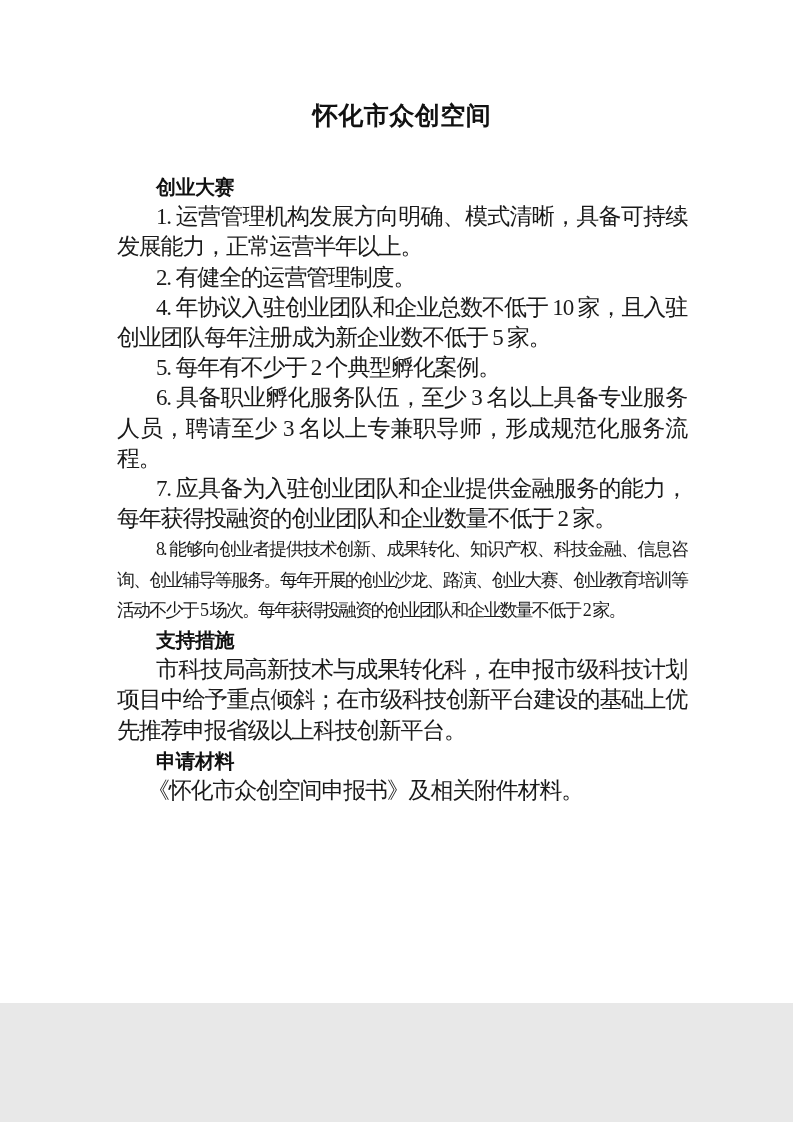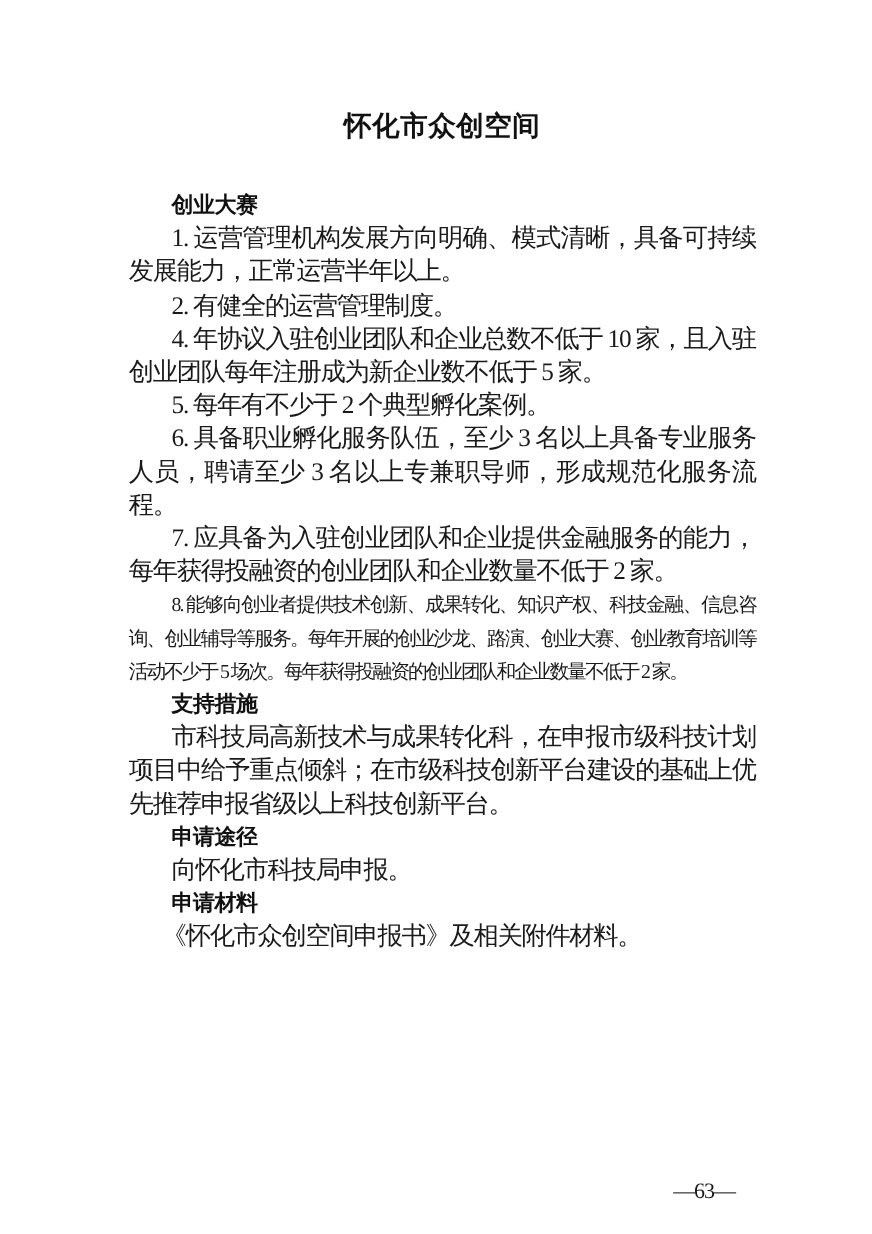--- a/index.html
+++ b/index.html
@@ -3,21 +3,21 @@
 <meta charset="utf-8">
 <style>
   html, body {
     margin: 0;
     padding: 0;
     background: #e8e8e8;
   }
   .page {
     position: relative;
     width: 793px;
-    height: 1122px;
+    height: 1003px;
     margin: 0 auto;
     background: #ffffff;
     color: #1a1a1a;
     overflow: hidden;
   }
   .content {
     position: absolute;
     left: 117px;
     top: 100px;
     width: 570px;
@@ -90,24 +90,20 @@
       <p class="para">6. 具备职业孵化服务队伍，至少 3 名以上具备专业服务人员，聘请至少 3 名以上专兼职导师，形成规范化服务流程。</p>
       <p class="para">7. 应具备为入驻创业团队和企业提供金融服务的能力， 每年获得投融资的创业团队和企业数量不低于 2 家。</p>
       <p class="para condensed">8. 能够向创业者提供技术创新、成果转化、知识产权、科技金融、信息咨询、创业辅导等服务。每年开展的创业沙龙、路演、创业大赛、创业教育培训等活动不少于 5 场次。每年获得投融资的创业团队和企业数量不低于 2 家。</p>
     </section>
 
     <section>
       <h2 class="heading">支持措施</h2>
       <p class="para">市科技局高新技术与成果转化科，在申报市级科技计划项目中给予重点倾斜；在市级科技创新平台建设的基础上优先推荐申报省级以上科技创新平台。</p>
     </section>
 
-    <section>
-      <h2 class="heading">申请途径</h2>
-      <p class="para">向怀化市科技局申报。</p>
-    </section>
 
     <section>
       <h2 class="heading">申请材料</h2>
       <p class="para pull-bracket">《怀化市众创空间申报书》及相关附件材料。</p>
     </section>
 
 
   </div>
 
   <div class="page-number">—63—</div>

